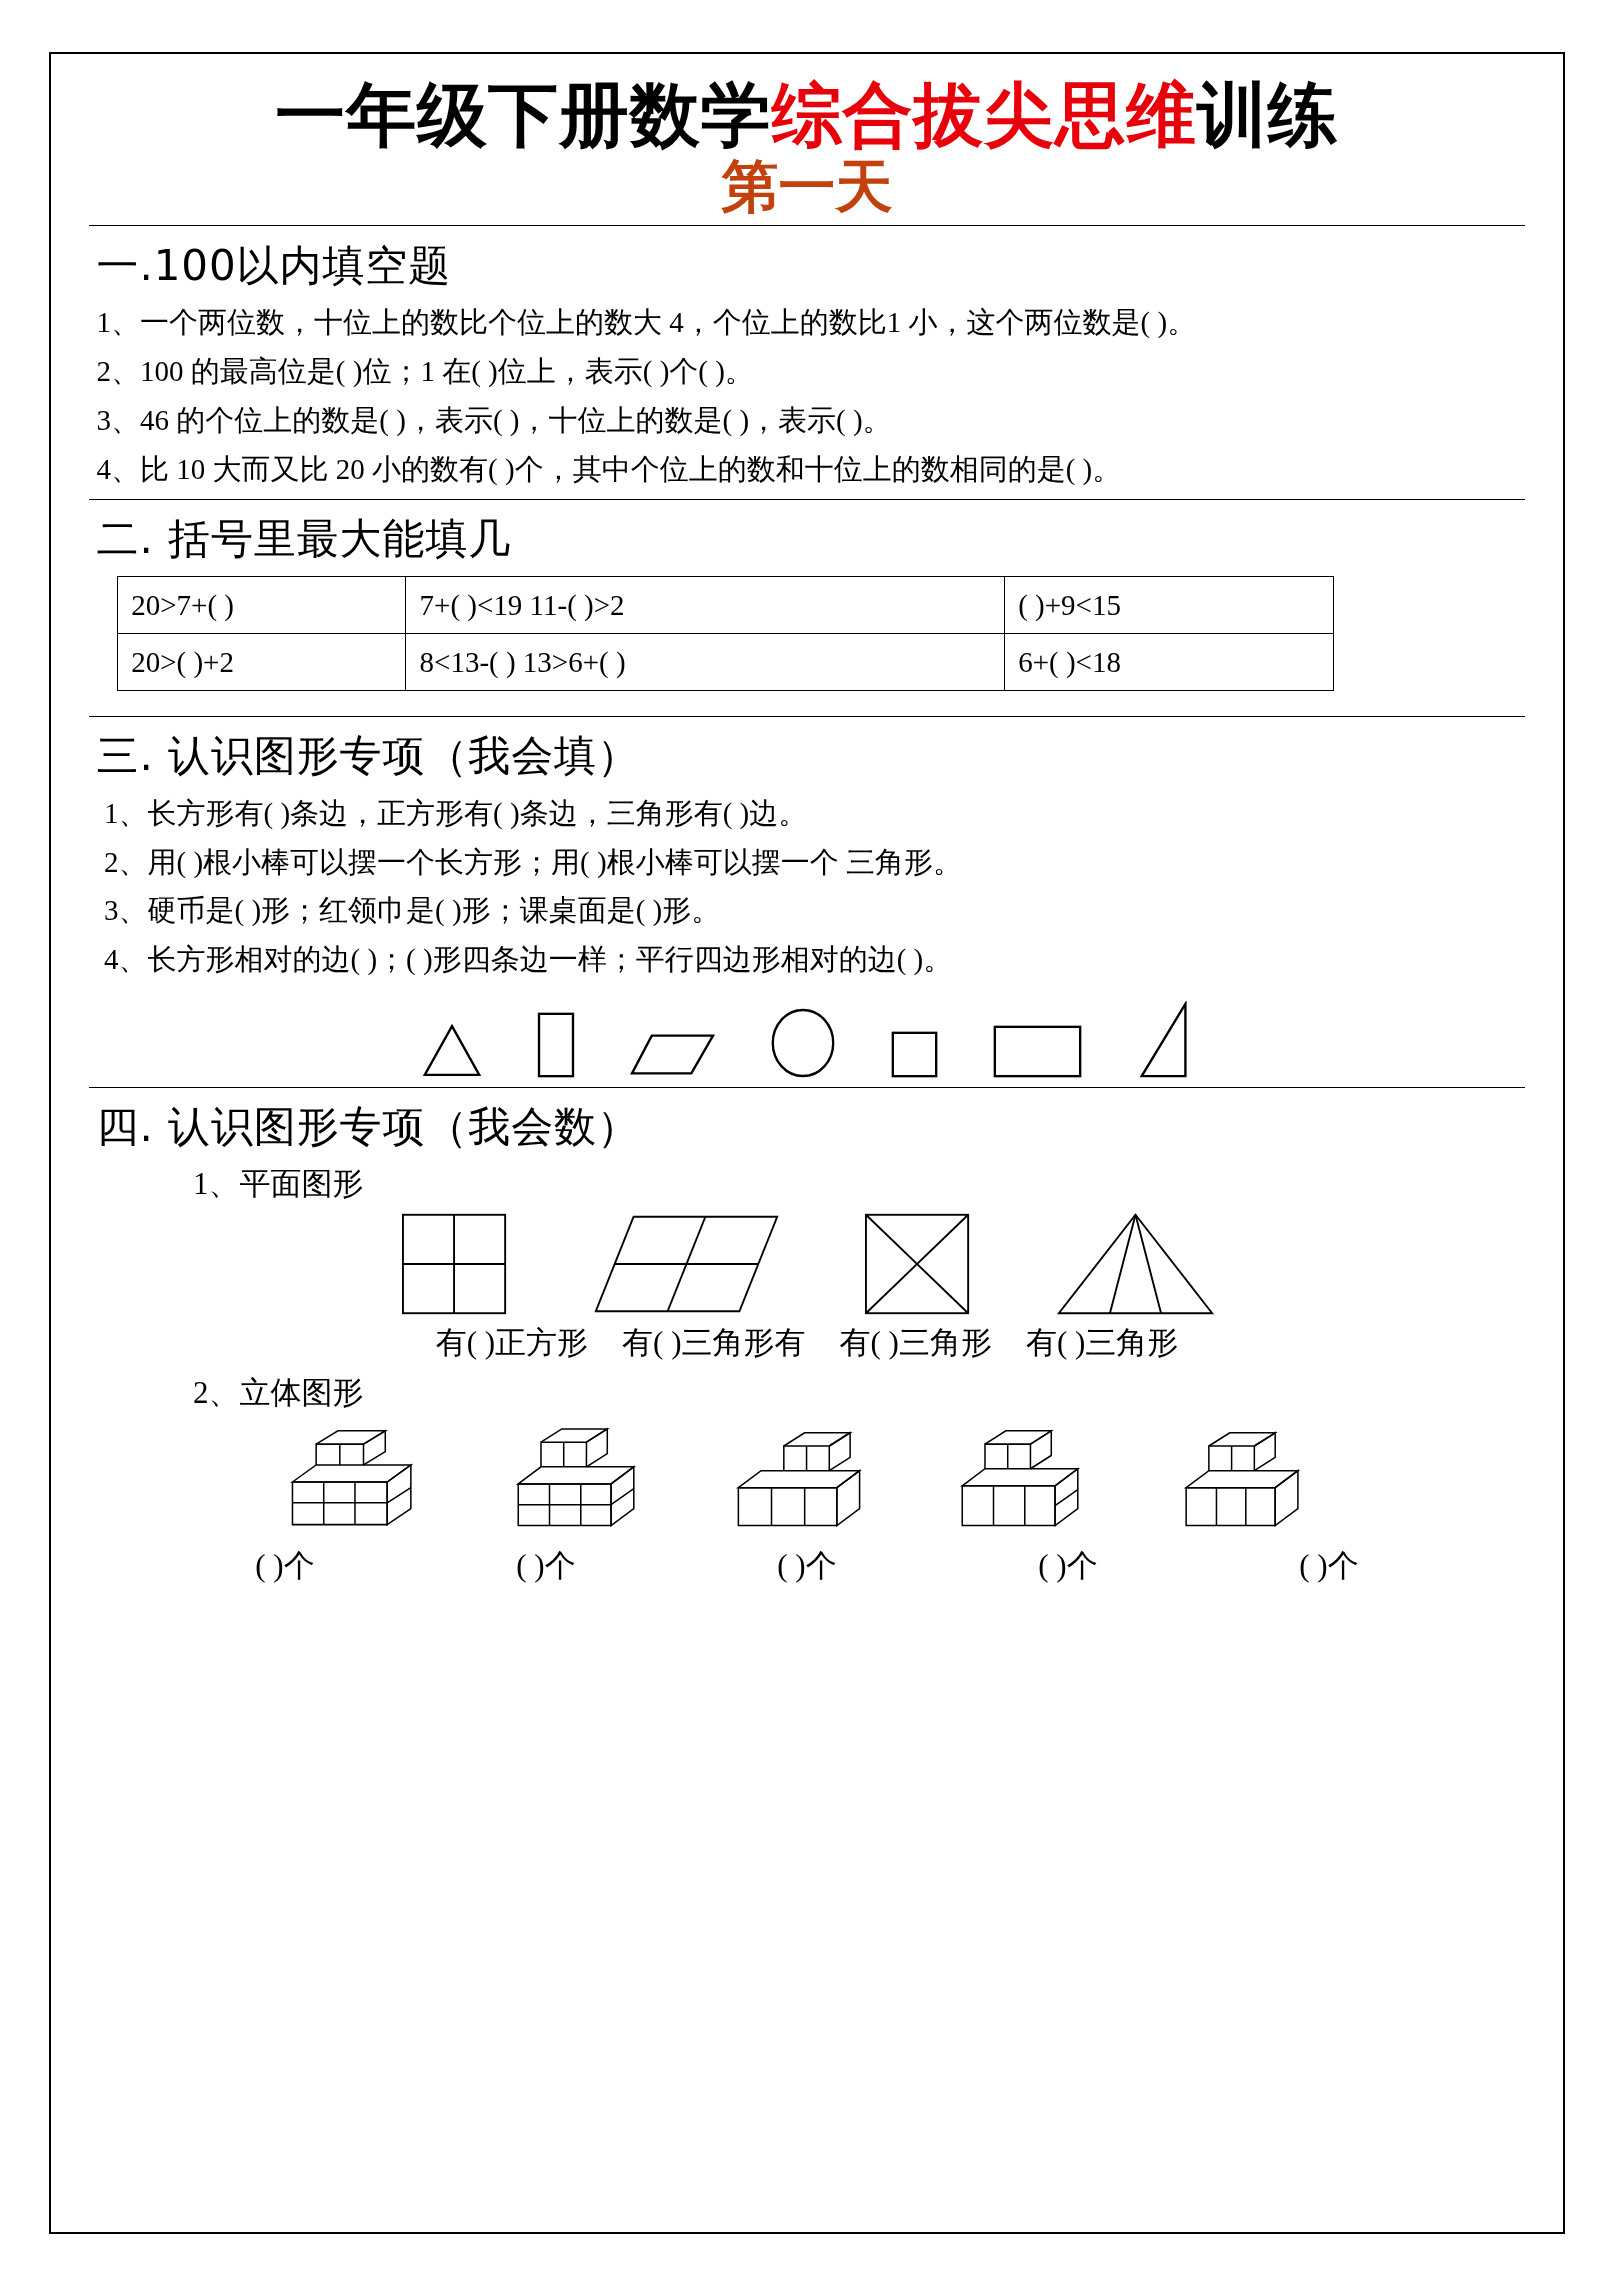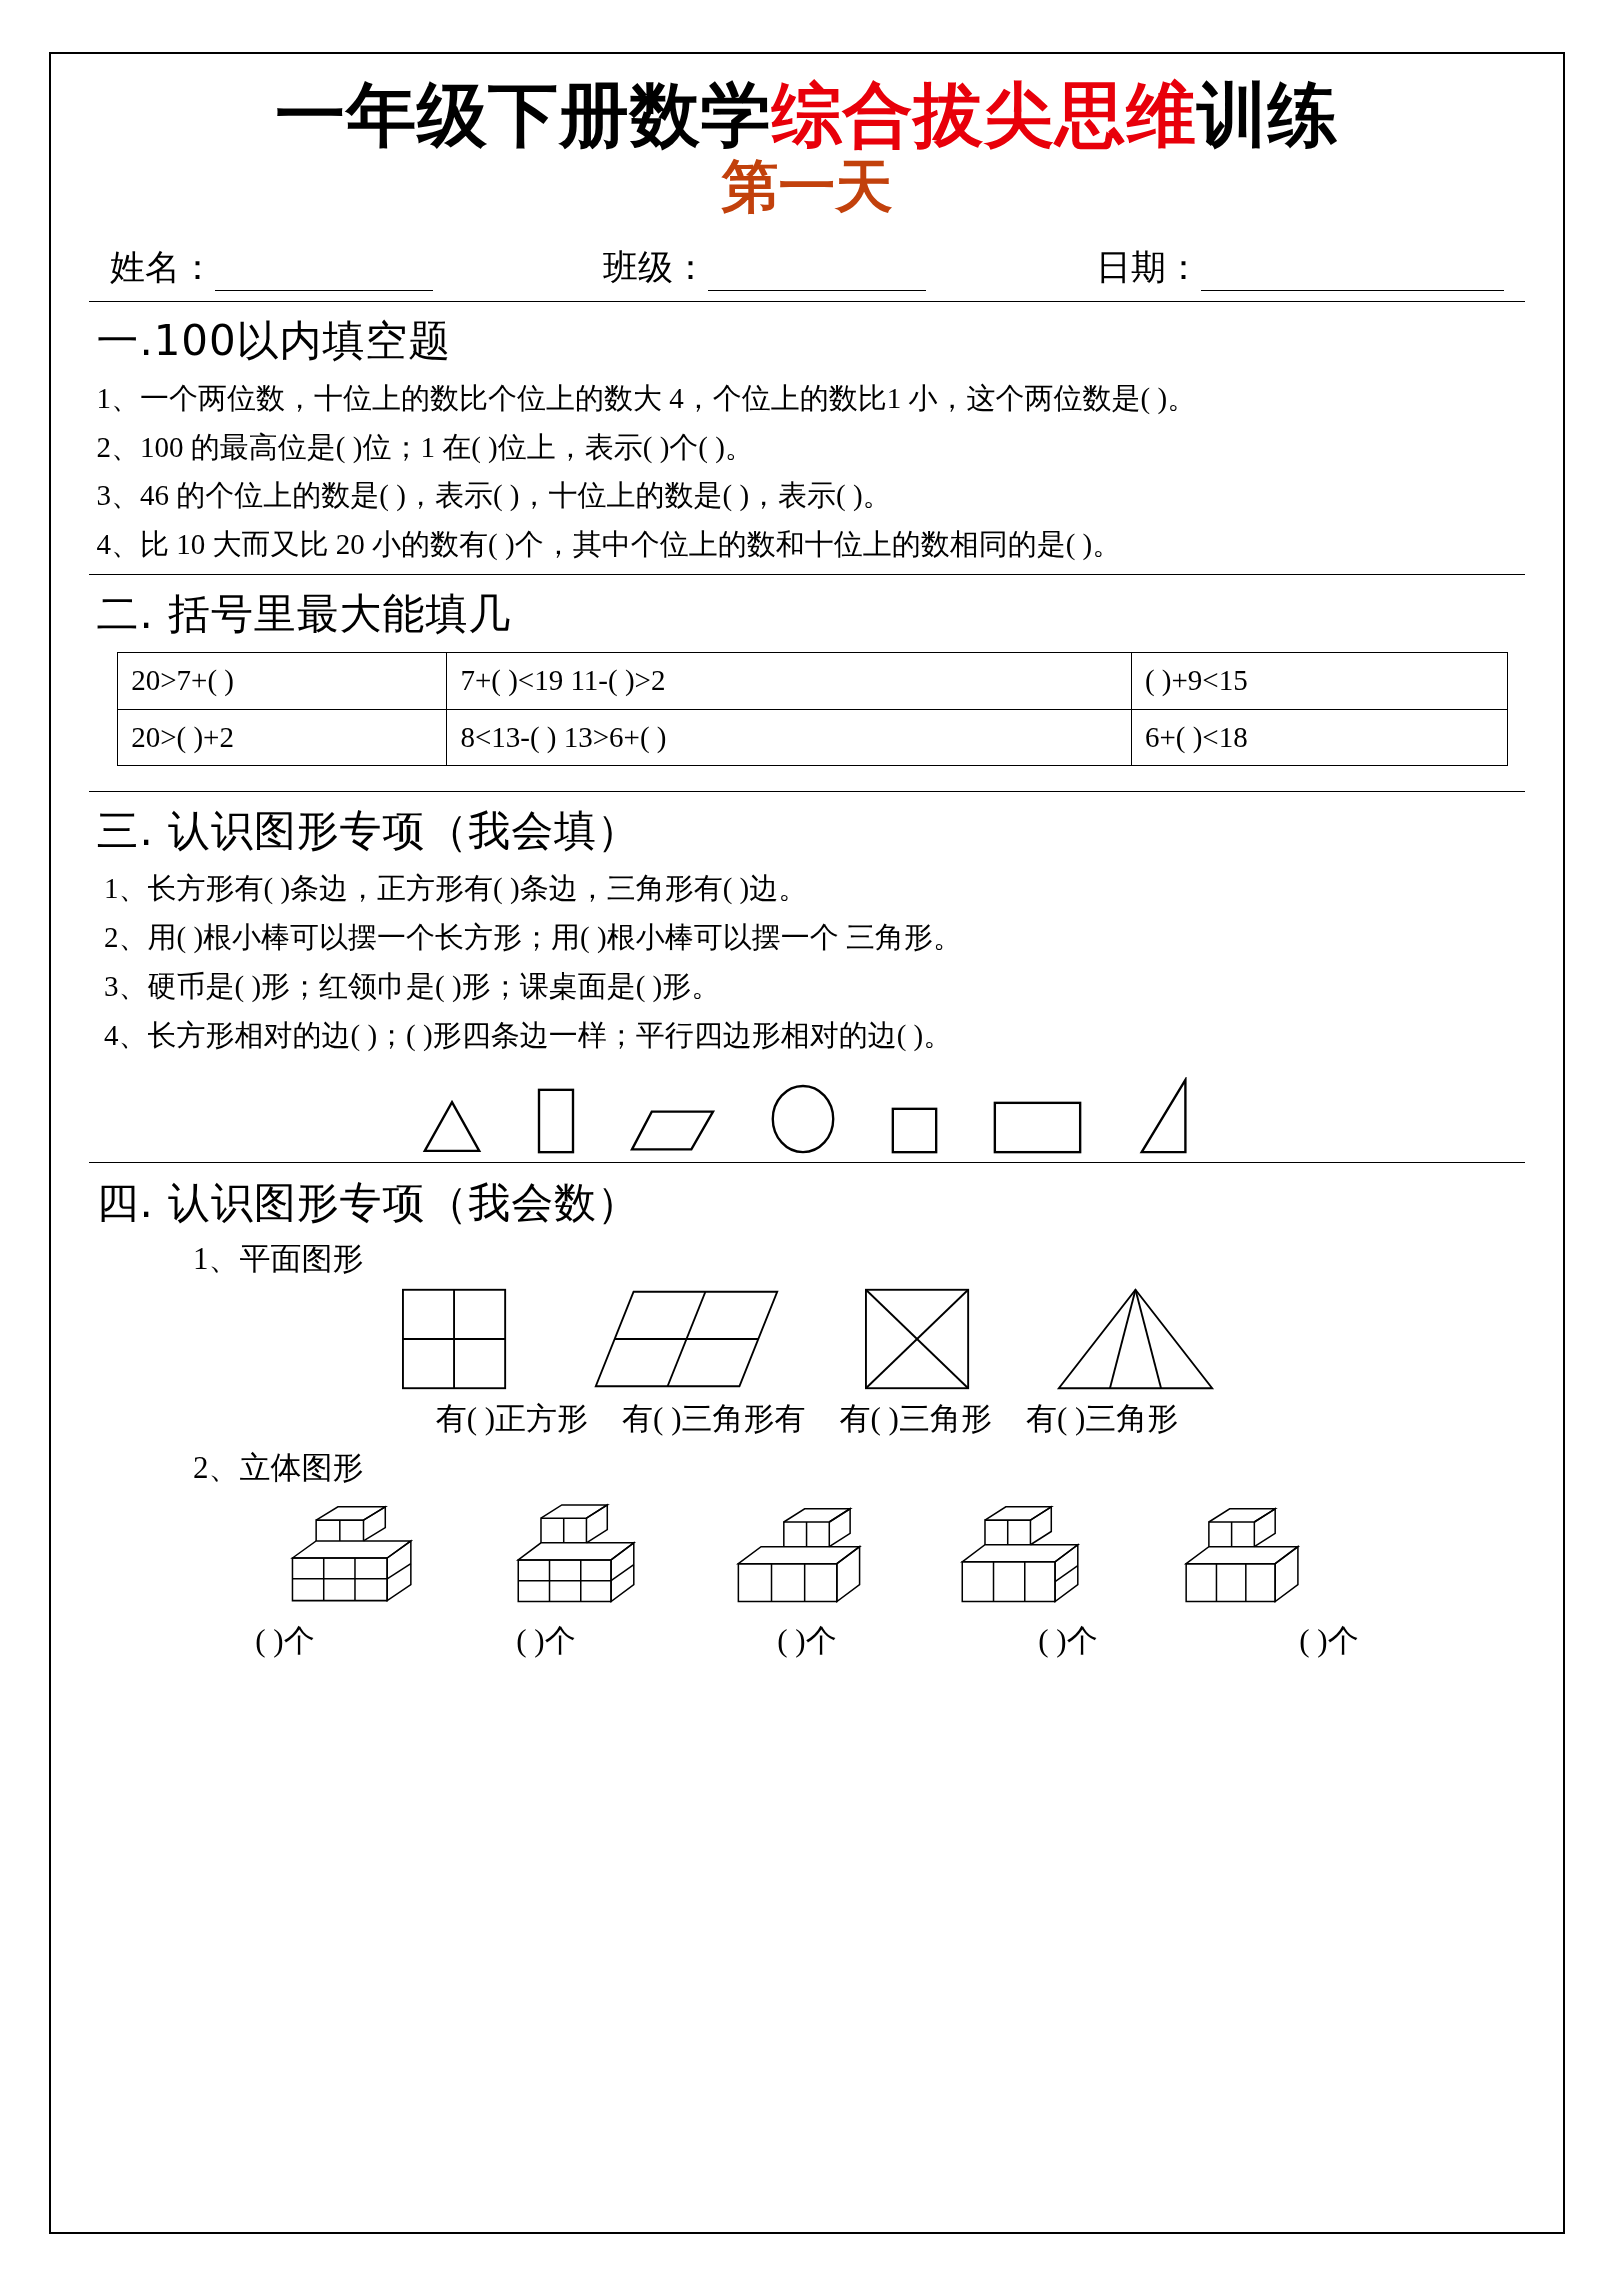--- a/index.html
+++ b/index.html
@@ -93,21 +93,21 @@
     line-height: 1.62;
     margin: 0 0 1.9px 7.6px;
     white-space: nowrap;
   }
   .q.indent { margin-left: 15px; }
 
   
   .tbl {
     border-collapse: collapse;
     margin: 9.5px 0 0 28px;
-    width: 1391px;
+    width: 1217px;
   }
   .tbl td {
     border: 1.9px solid #000;
     font-size: 29px;
     padding: 11.4px 9.5px 11.4px 13.2px;
     white-space: nowrap;
   }
   .tbl td.c1 { width: 270px; }
   .tbl td.c2 { width: 587px; }
   .tbl td.c3 { width: 312px; }
@@ -165,34 +165,20 @@
 <body>
 
 <div class="page">
   <div class="sheet">
 
     <div class="title-line1">
       <span class="seg-black">一年级下册数学</span><span class="seg-red">综合拔尖思维</span><span class="seg-black">训练</span>
     </div>
     <div class="title-line2">第一天</div>
 
-    <div class="namerow">
-      <div class="field">
-        <span class="lbl">姓名：</span>
-        <span class="blank blank-name"></span>
-      </div>
-      <div class="field">
-        <span class="lbl">班级：</span>
-        <span class="blank blank-class"></span>
-      </div>
-      <div class="field">
-        <span class="lbl">日期：</span>
-        <span class="blank blank-date"></span>
-      </div>
-    </div>
     <hr class="hr">
 
     <div class="sec-head">一.100以内填空题</div>
     <div class="q">1、一个两位数，十位上的数比个位上的数大 4，个位上的数比1 小，这个两位数是(        )。</div>
     <div class="q">2、100 的最高位是(        )位；1 在(        )位上，表示(      )个(        )。</div>
     <div class="q">3、46 的个位上的数是(      )，表示(              )，十位上的数是(      )，表示(              )。</div>
     <div class="q">4、比 10 大而又比 20 小的数有(      )个，其中个位上的数和十位上的数相同的是(        )。</div>
     <hr class="hr">
 
     <div class="sec-head">二. 括号里最大能填几</div>

